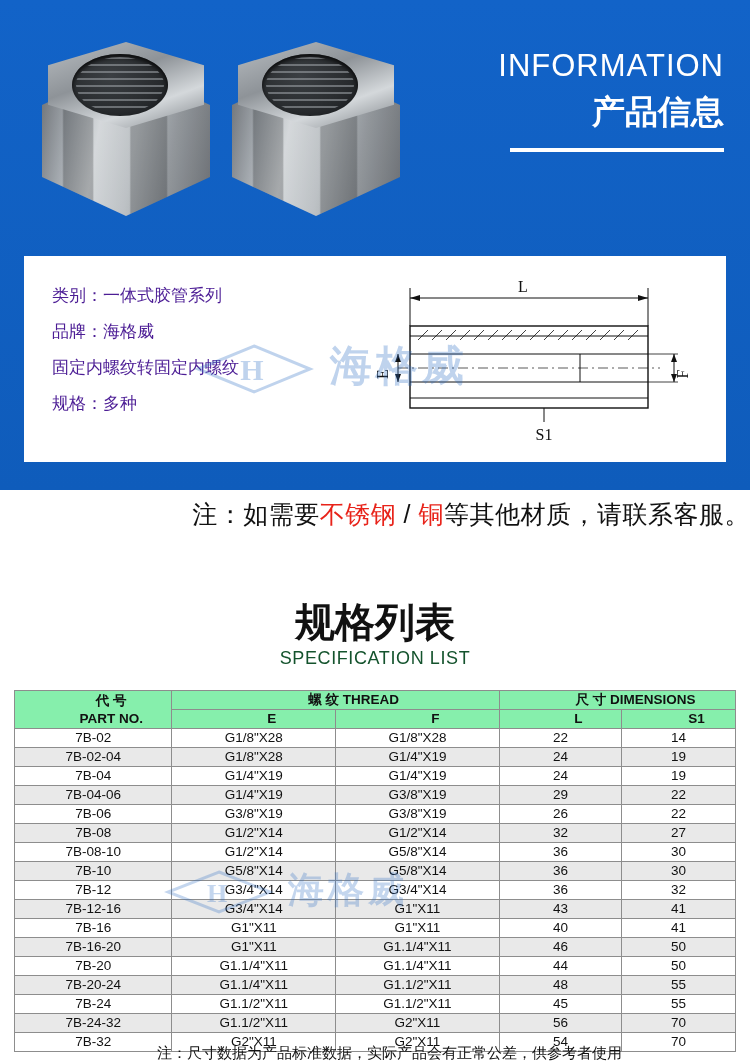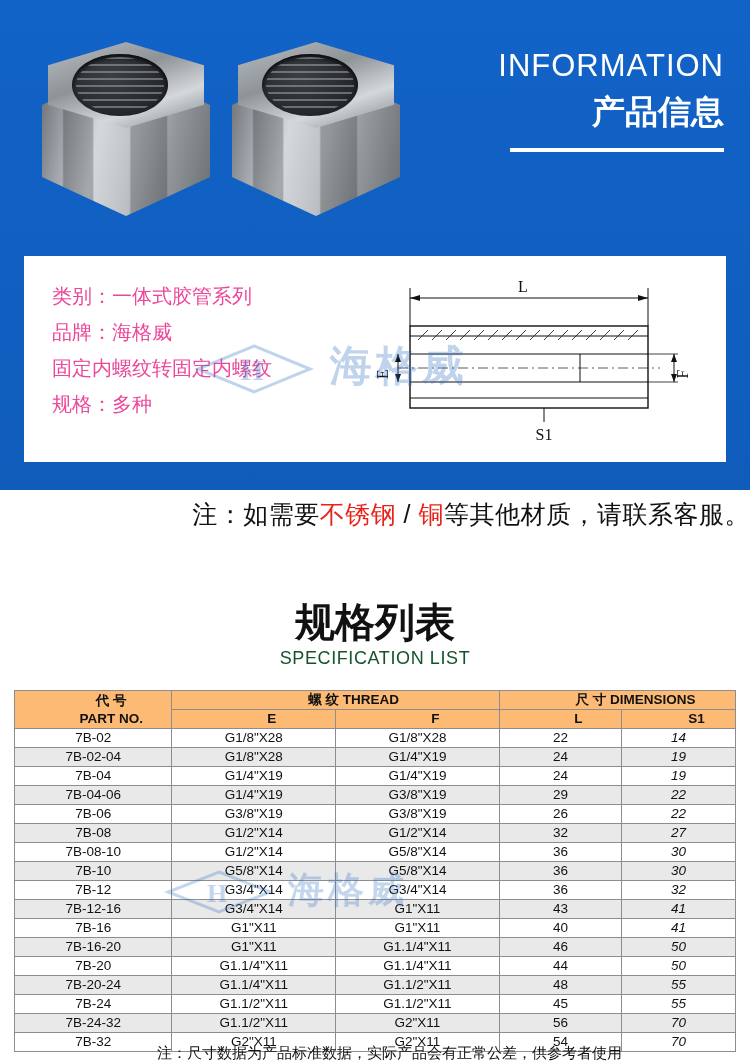--- a/index.html
+++ b/index.html
@@ -66,21 +66,21 @@
     margin-top: 12px; margin-left: auto; width: 214px; height: 4px; background: #fff;
   }
 
   
   .card {
     position: absolute; left: 24px; top: 256px; width: 702px; height: 206px;
     background: #fff;
   }
   .card-left {
     position: absolute; left: 28px; top: 22px; width: 300px;
-    color: #ec4899; font-size: 20px; line-height: 36px;
+    color: #4c1d95; font-size: 17px; line-height: 36px;
   }
   .card-left div { white-space: nowrap; }
 
   
   .drawing { position:absolute; right: 18px; top: 14px; width: 360px; height: 180px; }
 
   
   .wm {
     position: absolute; pointer-events: none; opacity: .30;
     color: #2f6fc4; font-weight: 700; white-space: nowrap;
@@ -99,29 +99,29 @@
   .spec-title {
     position: absolute; left:0; top: 598px; width: 750px; text-align: center;
   }
   .spec-title .cn { font-size: 40px; font-weight: 700; color: #111; line-height: 48px; }
   .spec-title .en { font-size: 18px; color: #14532d; letter-spacing: .6px; margin-top: 2px; }
 
   
   .table-wrap { position: absolute; left: 14px; top: 690px; width: 722px; }
   table { border-collapse: collapse; width: 722px; font-size: 13.5px; color:#111; }
   th, td { border: 1px solid #8d8d8d; text-align: center; height: 18.6px; padding: 0; line-height: 18px; }
-  thead th { background: #fdba74; font-weight: 700; padding-left: 36px; }
+  thead th { background: #86efac; font-weight: 700; padding-left: 36px; }
   .hdr-sub th { font-weight: 700; }
   tbody tr:nth-child(odd) { background: #ffffff; }
   tbody tr:nth-child(even) { background: #e9e9e9; }
   td.pn { width: 152px; }
   td.e  { width: 158px; }
   td.f  { width: 158px; }
   td.l  { width: 118px; }
-  td.s1 { width: 110px; font-style: italic; }
+  td.s1 { width: 110px; }
 
   .note2 {
     position: absolute; left: 0; top: 1044px; width: 750px; text-align: center;
     font-size: 15px; color: #111; padding-left: 29px;
   }
 </style>
 </head>
 <body>
 
 <div class="page">

